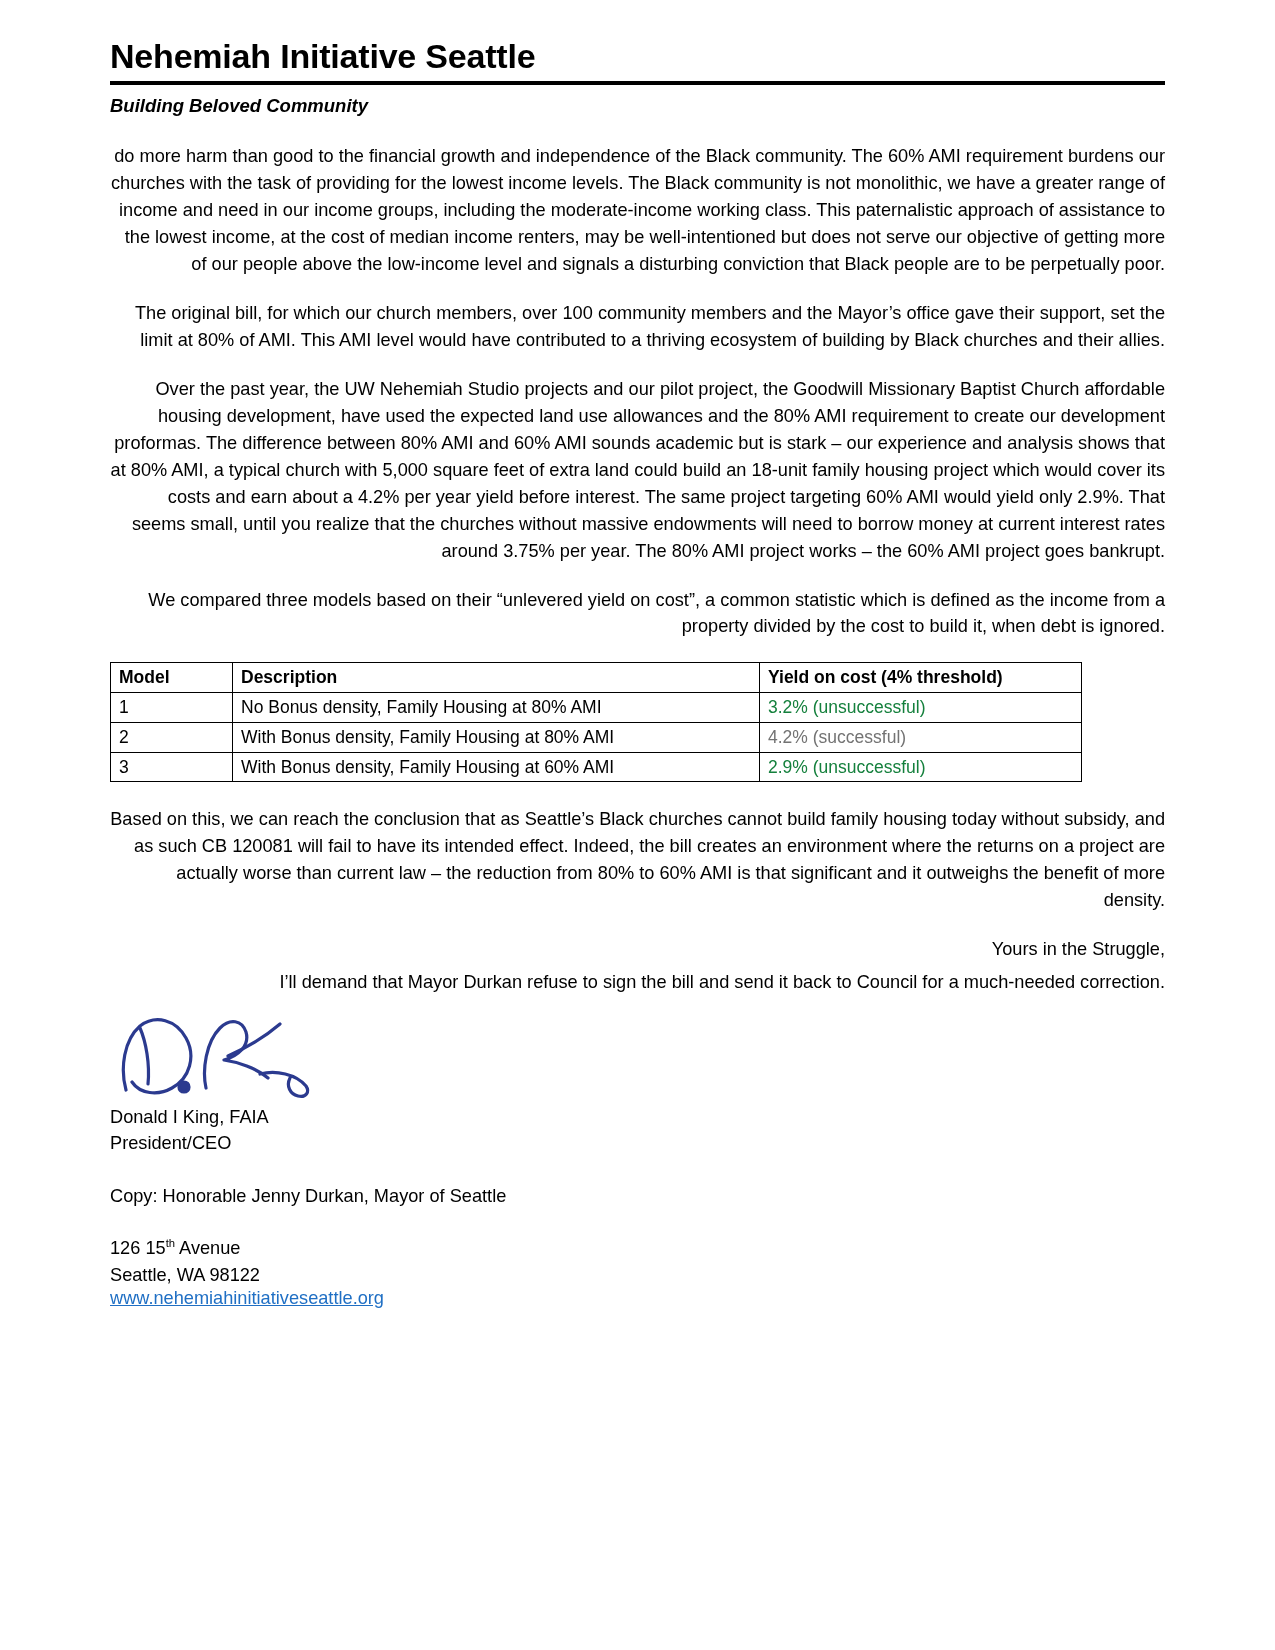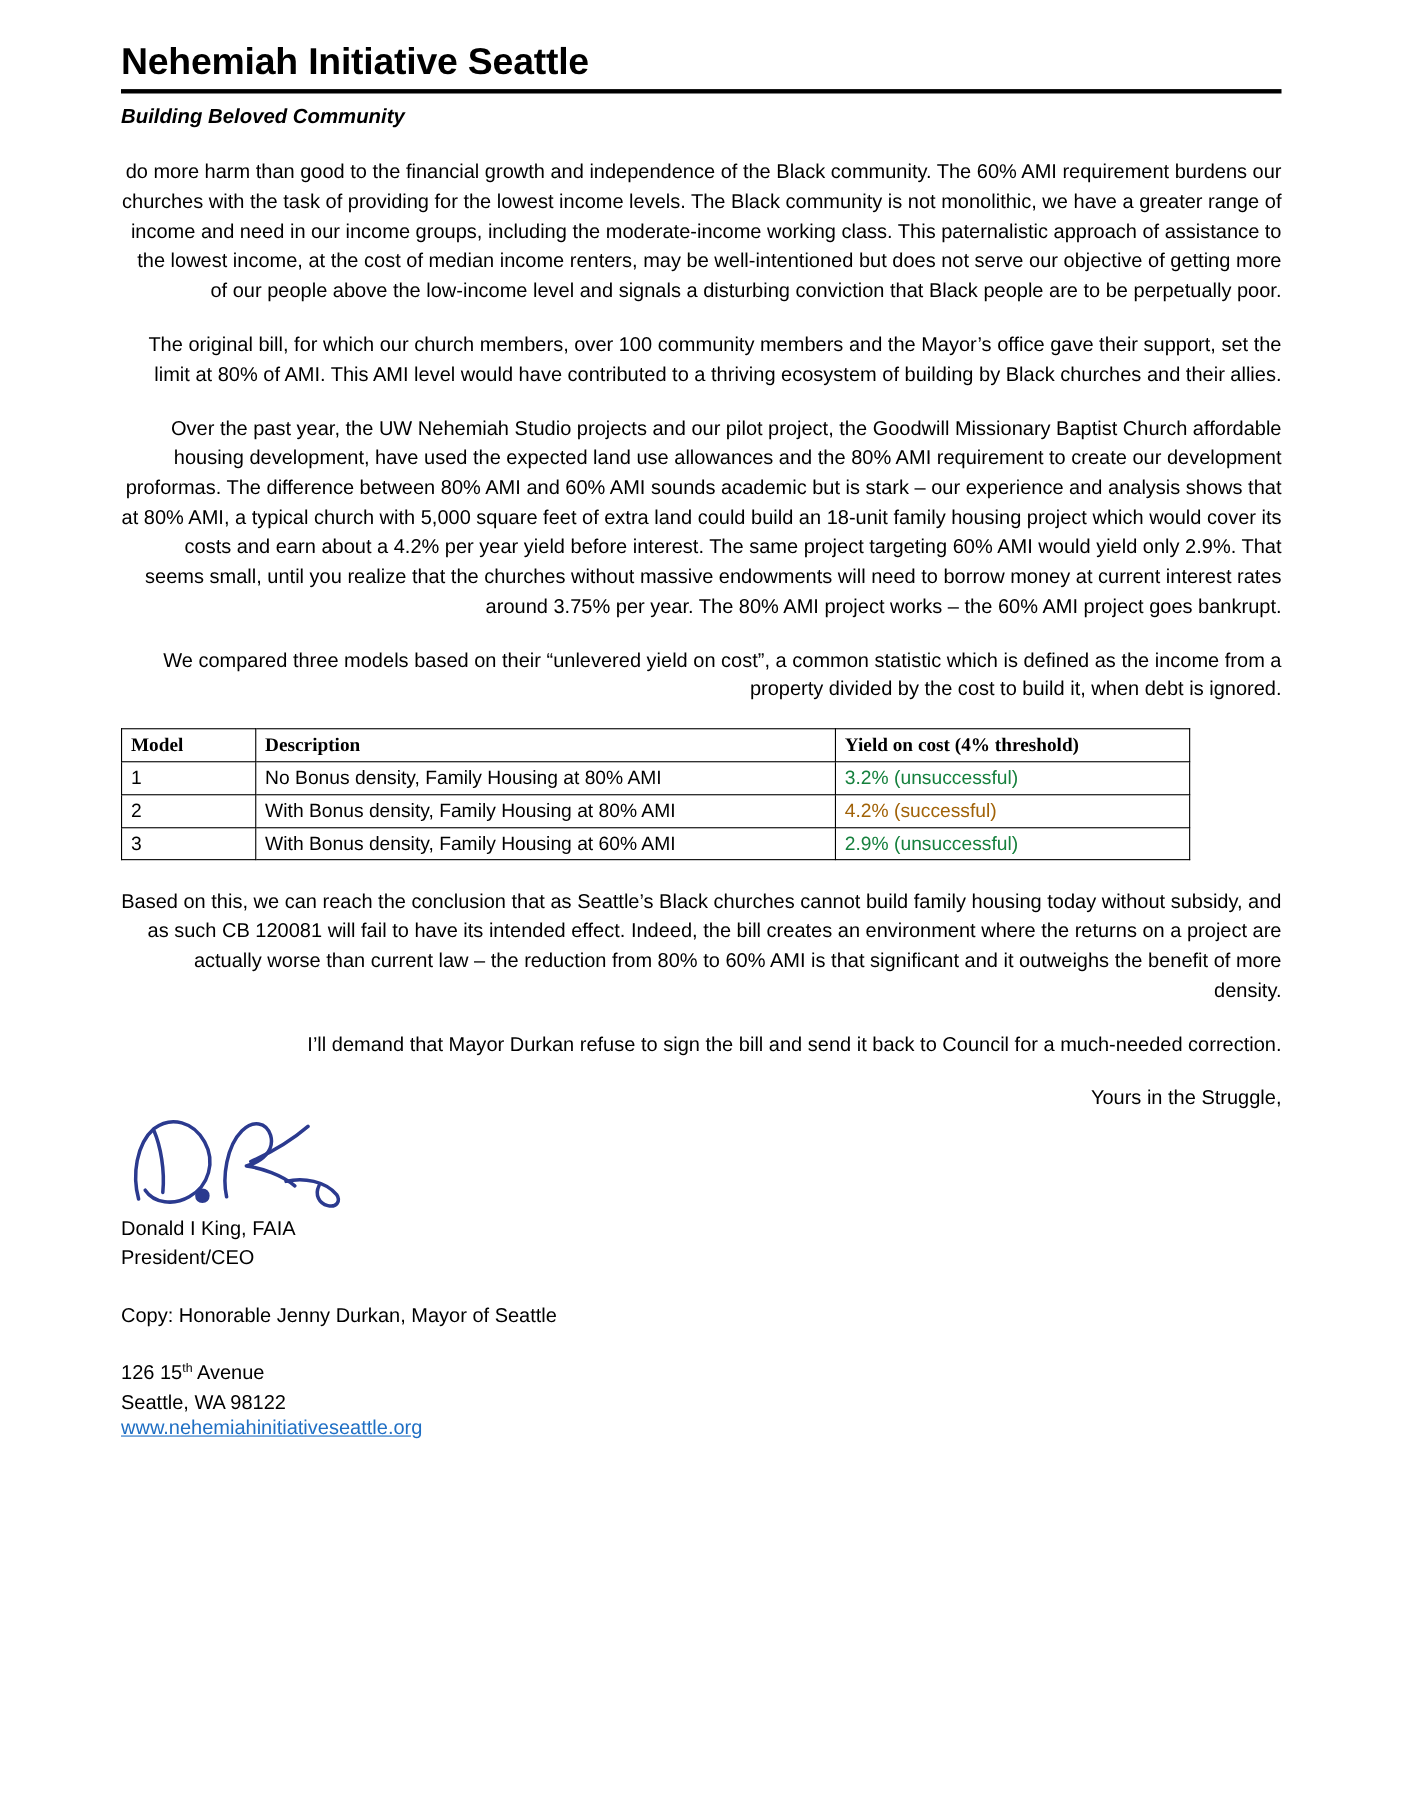--- a/index.html
+++ b/index.html
@@ -55,27 +55,26 @@
   table.models td, table.models th {
     border: 1px solid #000;
     padding: 3px 8px;
     font-size: 17.5px;
     text-align: left;
     vertical-align: top;
     line-height: 1.3;
   }
   table.models th {
     font-weight: bold;
-    font-family: Liberation Serif, serif;
   }
   .col-model { width: 105px; }
   .col-desc  { width: 510px; }
   .col-yield { width: 305px; }
   .yield-fail { color: #15803d; }
-  .yield-pass { color: #a16207; }
+  .yield-pass { color: #737373; }
   .signature-block {
     margin: 4px 0 0 0;
     height: 86px;
     position: relative;
   }
   .signature-svg {
     position: absolute;
     left: 0;
     top: -6px;
   }
@@ -142,23 +141,23 @@
       <tr>
         <td>3</td>
         <td>With Bonus density, Family Housing at 60% AMI</td>
         <td class="yield-fail">2.9% (unsuccessful)</td>
       </tr>
     </tbody>
   </table>
 
   <p class="body-text">Based on this, we can reach the conclusion that as Seattle’s Black churches cannot build family housing today without subsidy, and as such CB 120081 will fail to have its intended effect. Indeed, the bill creates an environment where the returns on a project are actually worse than current law – the reduction from 80% to 60% AMI is that significant and it outweighs the benefit of more density.</p>
 
+  <p class="body-text tight">Yours in the Struggle,</p>
+
   <p class="body-text">I’ll demand that Mayor Durkan refuse to sign the bill and send it back to Council for a much-needed correction.</p>
-
-  <p class="body-text tight">Yours in the Struggle,</p>
 
   <div class="signature-block">
     <svg class="signature-svg" width="220" height="96" viewBox="0 0 220 96" fill="none" xmlns="http://www.w3.org/2000/svg">
       <g stroke="#2b3a8f" stroke-width="3.2" fill="none" stroke-linecap="round" stroke-linejoin="round">
         <path d="M16 78 C10 56, 14 28, 30 14 C46 2, 66 8, 76 26 C86 44, 80 66, 62 76 C48 84, 30 82, 22 70"></path>
         <path d="M30 16 C36 30, 40 52, 38 72"></path>
         <path d="M74 70 c3 0 5 2 5 5 c0 3 -2 5 -5 5 c-3 0 -5 -2 -5 -5 c0 -3 2 -5 5 -5 z" fill="#2b3a8f"></path>
         <path d="M96 76 C92 58, 96 30, 110 16 C120 6, 132 8, 136 20 C140 34, 128 44, 114 48 C128 50, 146 56, 158 66"></path>
         <path d="M118 44 C136 36, 156 24, 170 12"></path>
         <path d="M150 62 C166 58, 186 62, 196 74 C200 80, 196 86, 188 84 C180 82, 176 74, 180 66"></path>

